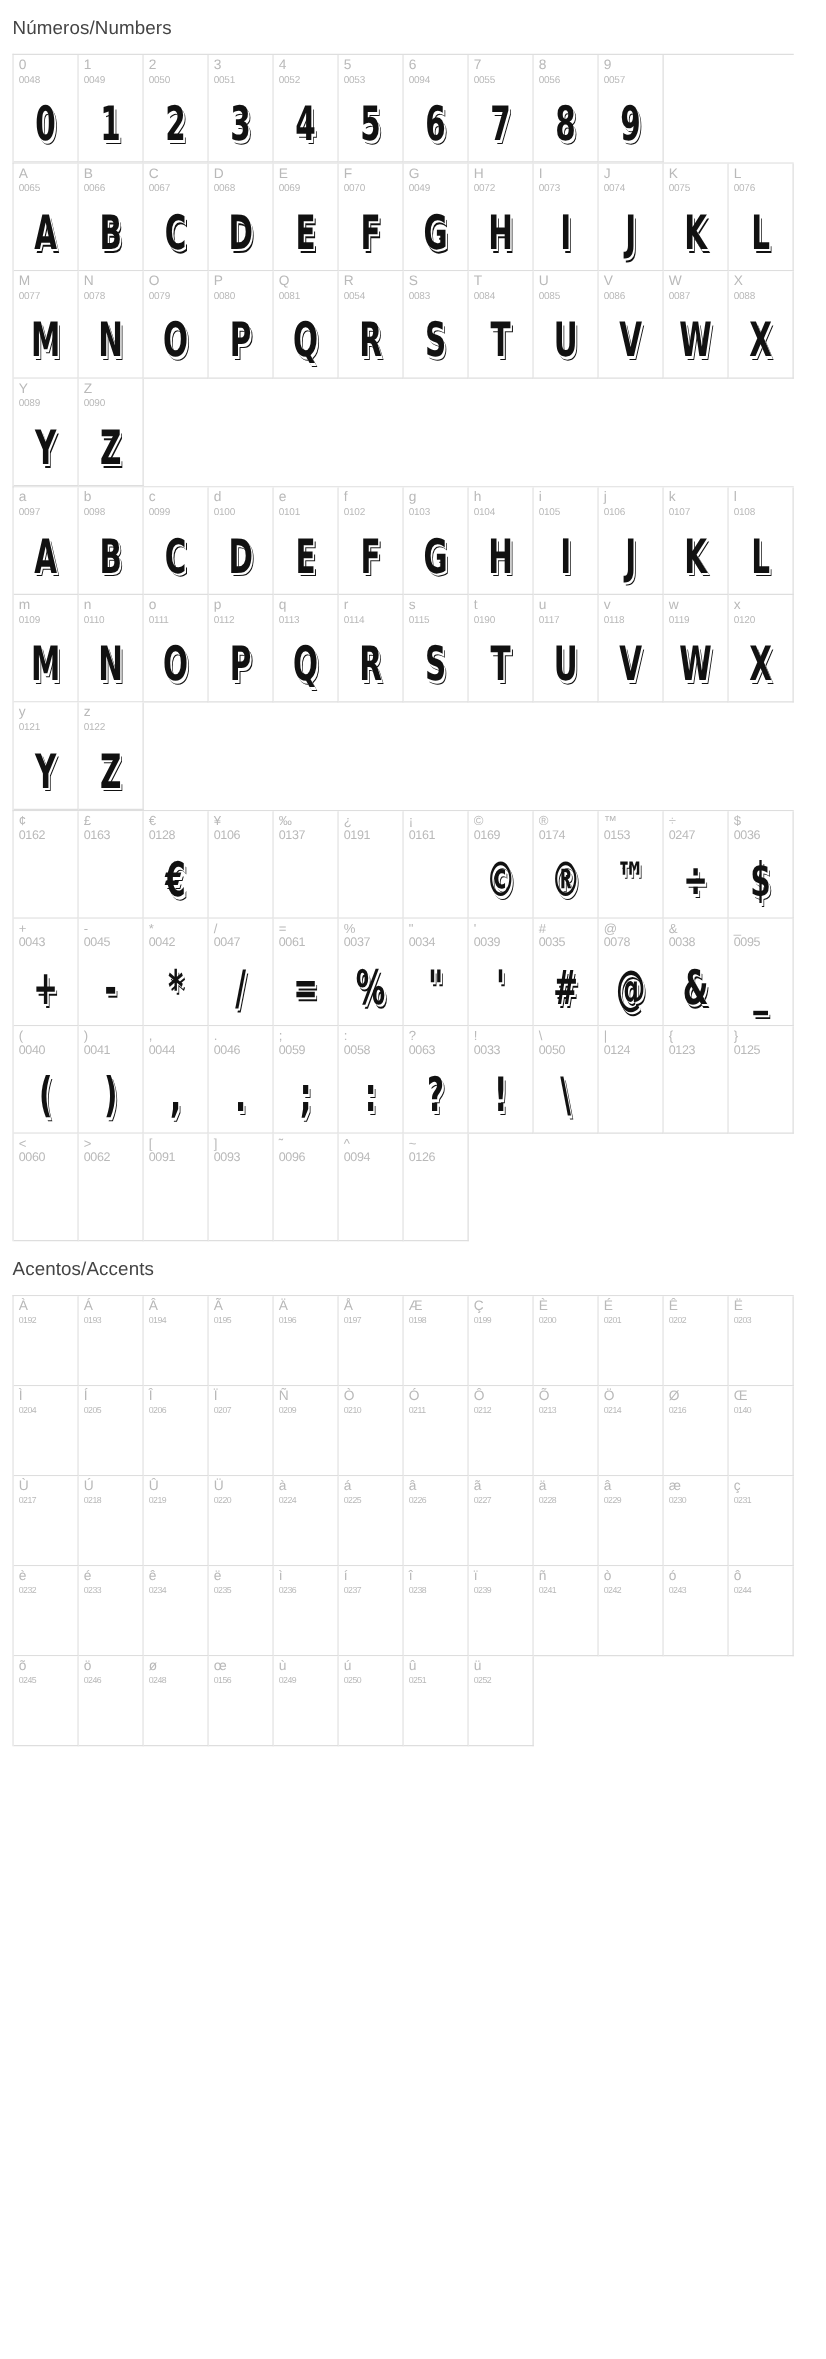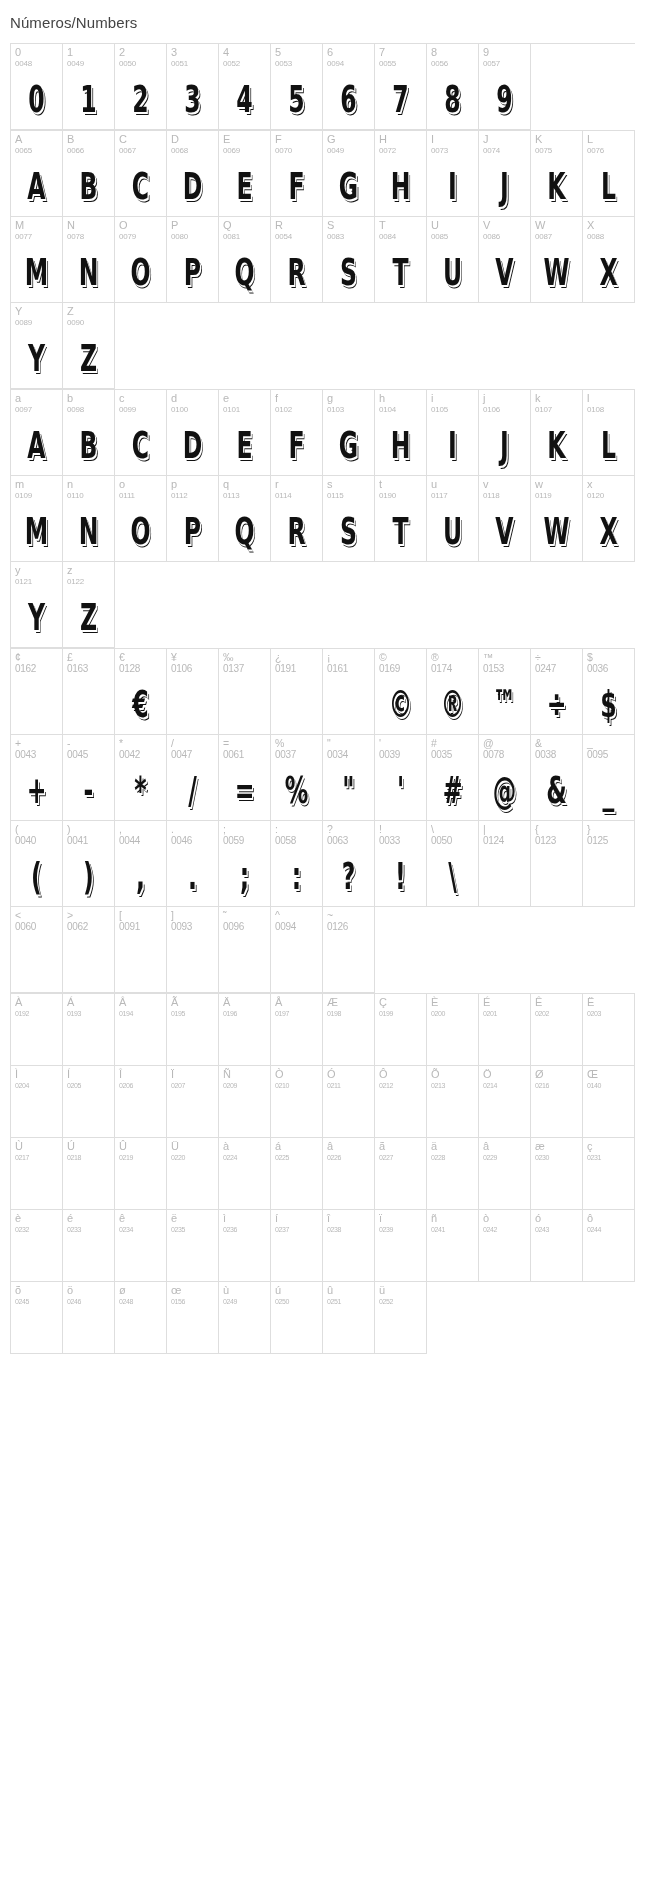--- a/index.html
+++ b/index.html
@@ -622,20 +622,21 @@
             <span class="ch-label">^</span>
             <span class="ch-code">0094</span>
           </div>
           <div class="cell empty">
             <span class="ch-label">~</span>
             <span class="ch-code">0126</span>
           </div>
         </div>
       </div>
       <div class="section">
+        <h2 class="section-title">Acentos/Accents</h2>
         <div class="grid accents">
           <div class="cell empty">
             <span class="ch-label">À</span>
             <span class="ch-code">0192</span>
           </div>
           <div class="cell empty">
             <span class="ch-label">Á</span>
             <span class="ch-code">0193</span>
           </div>
           <div class="cell empty">

